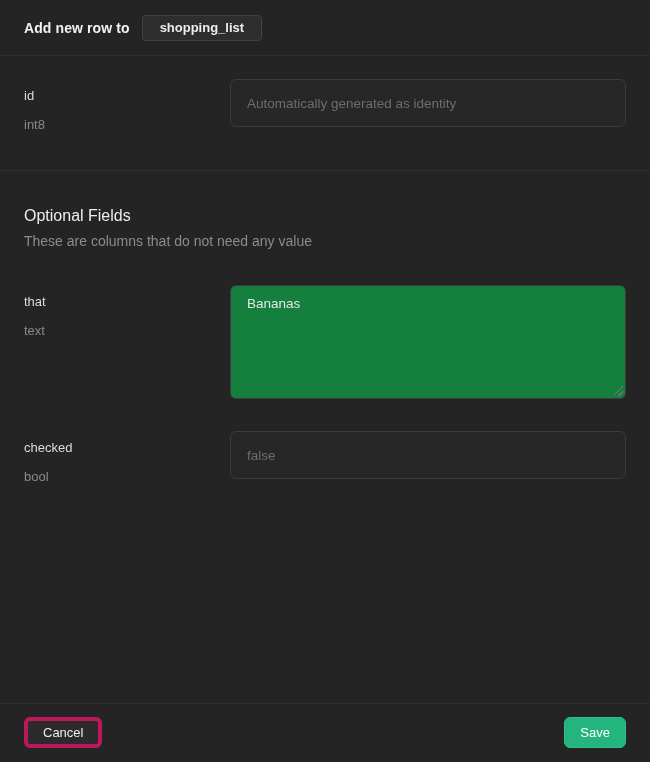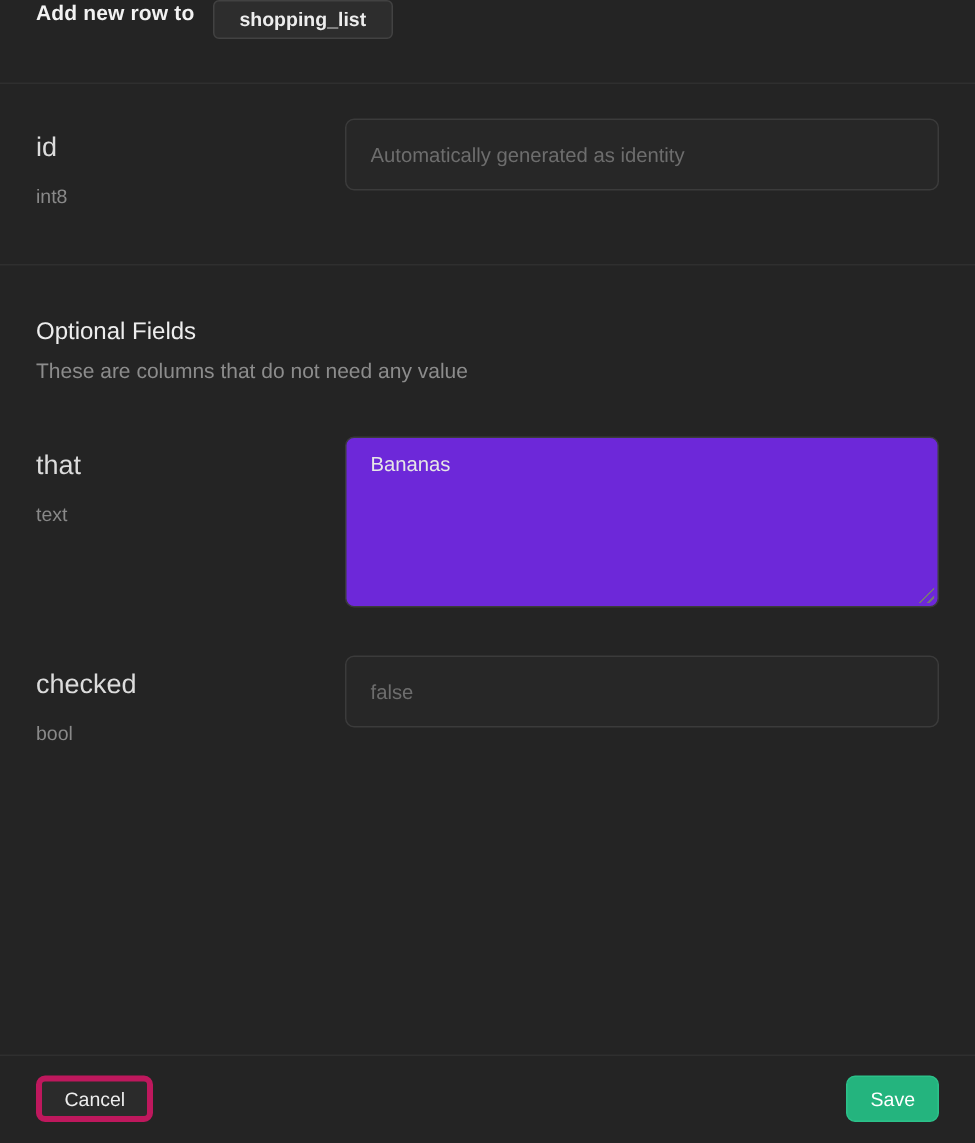--- a/index.html
+++ b/index.html
@@ -12,40 +12,40 @@
     display: flex;
     flex-direction: column;
     overflow: hidden;
   }
 
   
   .drawer-header {
     height: 56px;
     flex: 0 0 56px;
     display: flex;
-    align-items: flex-start;
+    align-items: center;
     gap: 12px;
     padding: 0 24px;
     border-bottom: 1px solid #2f2f2f;
   }
   .drawer-title { font-size: 14px; font-weight: 700; color: #f2f2f2; letter-spacing: .1px; }
   .table-badge {
     background: #2d2d2d;
     border: 1px solid #424242;
     border-radius: 4px;
     padding: 4px 17px 5px;
     font-size: 13px;
     font-weight: 700;
     color: #ededed;
   }
 
   
   .field-row { display: grid; grid-template-columns: 206px 1fr; }
   .field-meta { padding-top: 9px; }
-  .field-label { display: block; font-size: 18px; color: #dcdcdc; }
+  .field-label { display: block; font-size: 13px; color: #dcdcdc; }
   .field-type { display: block; font-size: 13px; color: #898989; margin-top: 14px; }
 
   .text-input {
     width: 100%;
     height: 48px;
     background: #272727;
     border: 1px solid #3b3b3b;
     border-radius: 6px;
     padding: 0 16px;
     font-family: "Liberation Sans", "DejaVu Sans", sans-serif;
@@ -82,21 +82,21 @@
     cursor: pointer;
     padding: 0;
     font-family: "DejaVu Sans", sans-serif;
   }
   .helper-text { font-size: 13.5px; color: #9a9a9a; margin-top: 10px; }
 
   .textarea-wrap { position: relative; }
   .text-area {
     width: 100%;
     height: 114px;
-    background: #6d28d9;
+    background: #15803d;
     border: 1px solid #3b3b3b;
     border-radius: 6px;
     padding: 10px 16px;
     font-family: "Liberation Sans", "DejaVu Sans", sans-serif;
     font-size: 13.5px;
     color: #e6e6e6;
     resize: none;
     outline: none;
     display: block;
   }

